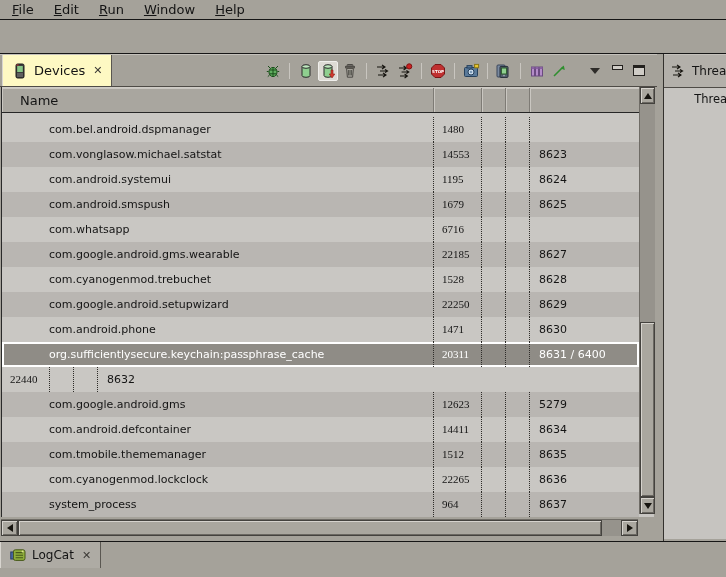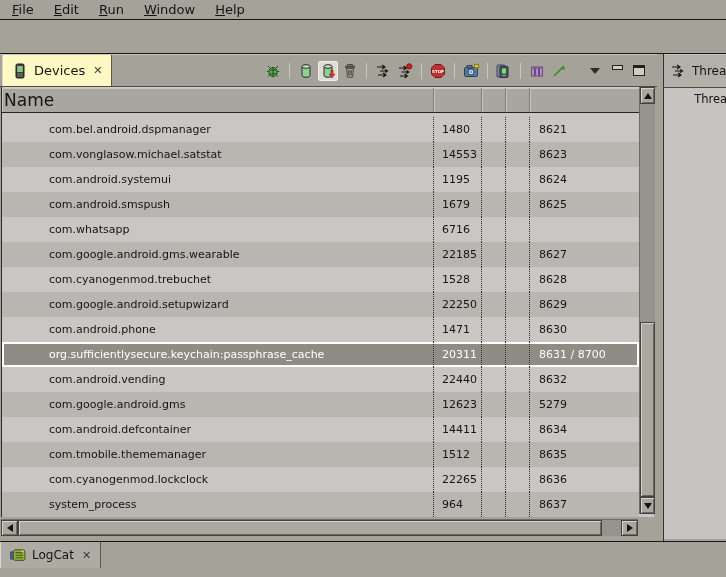--- a/index.html
+++ b/index.html
@@ -37,33 +37,33 @@
   .tsep { width: 1px; height: 16px; background: #84817b; border-right: 1px solid #c9c6c0; margin: 0 4px; }
   .tri-down { width: 0; height: 0; border-left: 5px solid transparent; border-right: 5px solid transparent;
     border-top: 6px solid #2e2c29; }
   .win-min { width: 11px; height: 5px; border: 1px solid #23211e; background: #cfccc6; margin-top: -6px; }
   .win-max { width: 12px; height: 11px; border: 1px solid #23211e; border-top: 3px solid #23211e; background: #cfccc6; }
   
   .table-area { position: absolute; top: 33px; left: 1px; width: 653px; height: 430px;
     border-left: 1px solid #2a2a2a; background: #c9c7c3; }
   .thead { display: flex; height: 26px; background: #a9a69f; border-bottom: 1px solid #262626;
     border-top: 1px solid #cfccc6; width: 637px; }
-  .th { display: flex; align-items: center; padding-left: 2px; font-size: 17px;
+  .th { display: flex; align-items: center; padding-left: 18px; font-size: 13px;
     border-right: 1px solid #7e7b75; box-shadow: inset 1px 1px 0 #cac7c1; }
   .col-name { width: 432px; } .col-pid { width: 48px; } .col-c3 { width: 24px; }
   .col-c4 { width: 24px; } .col-port { width: 109px; }
   .rows { width: 637px; }
   .partial-row { height: 4px; background: #c9c7c3; }
   .trow { display: flex; height: 25px; line-height: 25px; font-size: 11px; }
   .trow.light { background: #c9c7c3; }
   .trow.dark { background: #b9b6b2; }
   .trow.selected { background: #8f8c86; color: #ffffff; box-shadow: inset 0 0 0 2px #ffffff; }
   .td { border-right: 1px dotted #2e2c29; overflow: hidden; white-space: nowrap; }
   .td.name { width: 432px; padding-left: 47px; }
-  .td.pid  { width: 48px; padding-left: 8px; }
+  .td.pid  { width: 48px; padding-left: 8px; font-family: Liberation Serif, serif; }
   .td.c3   { width: 24px; } .td.c4 { width: 24px; }
   .td.port { width: 109px; padding-left: 9px; border-right: none; }
   
   .vscroll { position: absolute; left: 637px; top: 0; width: 16px; height: 427px;
     background: #96938c; border-left: 1px solid #6f6c66; }
   .sbtn { position: absolute; left: 0; width: 15px; height: 17px; background: #aaa79f;
     border: 1px solid #44423e; box-shadow: inset 1px 1px 0 #d6d3cd, inset -1px -1px 0 #6b6862;
     display: flex; align-items: center; justify-content: center; }
   .sbtn.up { top: 0; } .sbtn.down { bottom: 0; }
   .arr-up { width: 0; height: 0; border-left: 4px solid transparent; border-right: 4px solid transparent; border-bottom: 6px solid #16140f; }
@@ -236,21 +236,20 @@
           <div class="th col-c4"></div>
           <div class="th col-port" style="border-right:none"></div>
         </div>
         <div class="rows">
           <div class="partial-row"></div>
         <div class="trow light">
     <div class="td name">com.bel.android.dspmanager</div>
     <div class="td pid">1480</div>
     <div class="td c3"></div>
     <div class="td c4"></div>
-    <div class="td port">8621</div>
   </div>
             <div class="trow dark">
     <div class="td name">com.vonglasow.michael.satstat</div>
     <div class="td pid">14553</div>
     <div class="td c3"></div>
     <div class="td c4"></div>
     <div class="td port">8623</div>
   </div>
             <div class="trow light">
     <div class="td name">com.android.systemui</div>
@@ -298,24 +297,23 @@
     <div class="td pid">1471</div>
     <div class="td c3"></div>
     <div class="td c4"></div>
     <div class="td port">8630</div>
   </div>
             <div class="trow dark selected">
     <div class="td name">org.sufficientlysecure.keychain:passphrase_cache</div>
     <div class="td pid">20311</div>
     <div class="td c3"></div>
     <div class="td c4"></div>
-    <div class="td port">8631 / 8700</div>
-  </div>
-            <div class="trow light">
-    <div class="td name">com.android.vending</div>
+    <div class="td port">8631 / 6400</div>
+  </div>
+            <div class="trow light">
     <div class="td pid">22440</div>
     <div class="td c3"></div>
     <div class="td c4"></div>
     <div class="td port">8632</div>
   </div>
             <div class="trow dark">
     <div class="td name">com.google.android.gms</div>
     <div class="td pid">12623</div>
     <div class="td c3"></div>
     <div class="td c4"></div>

